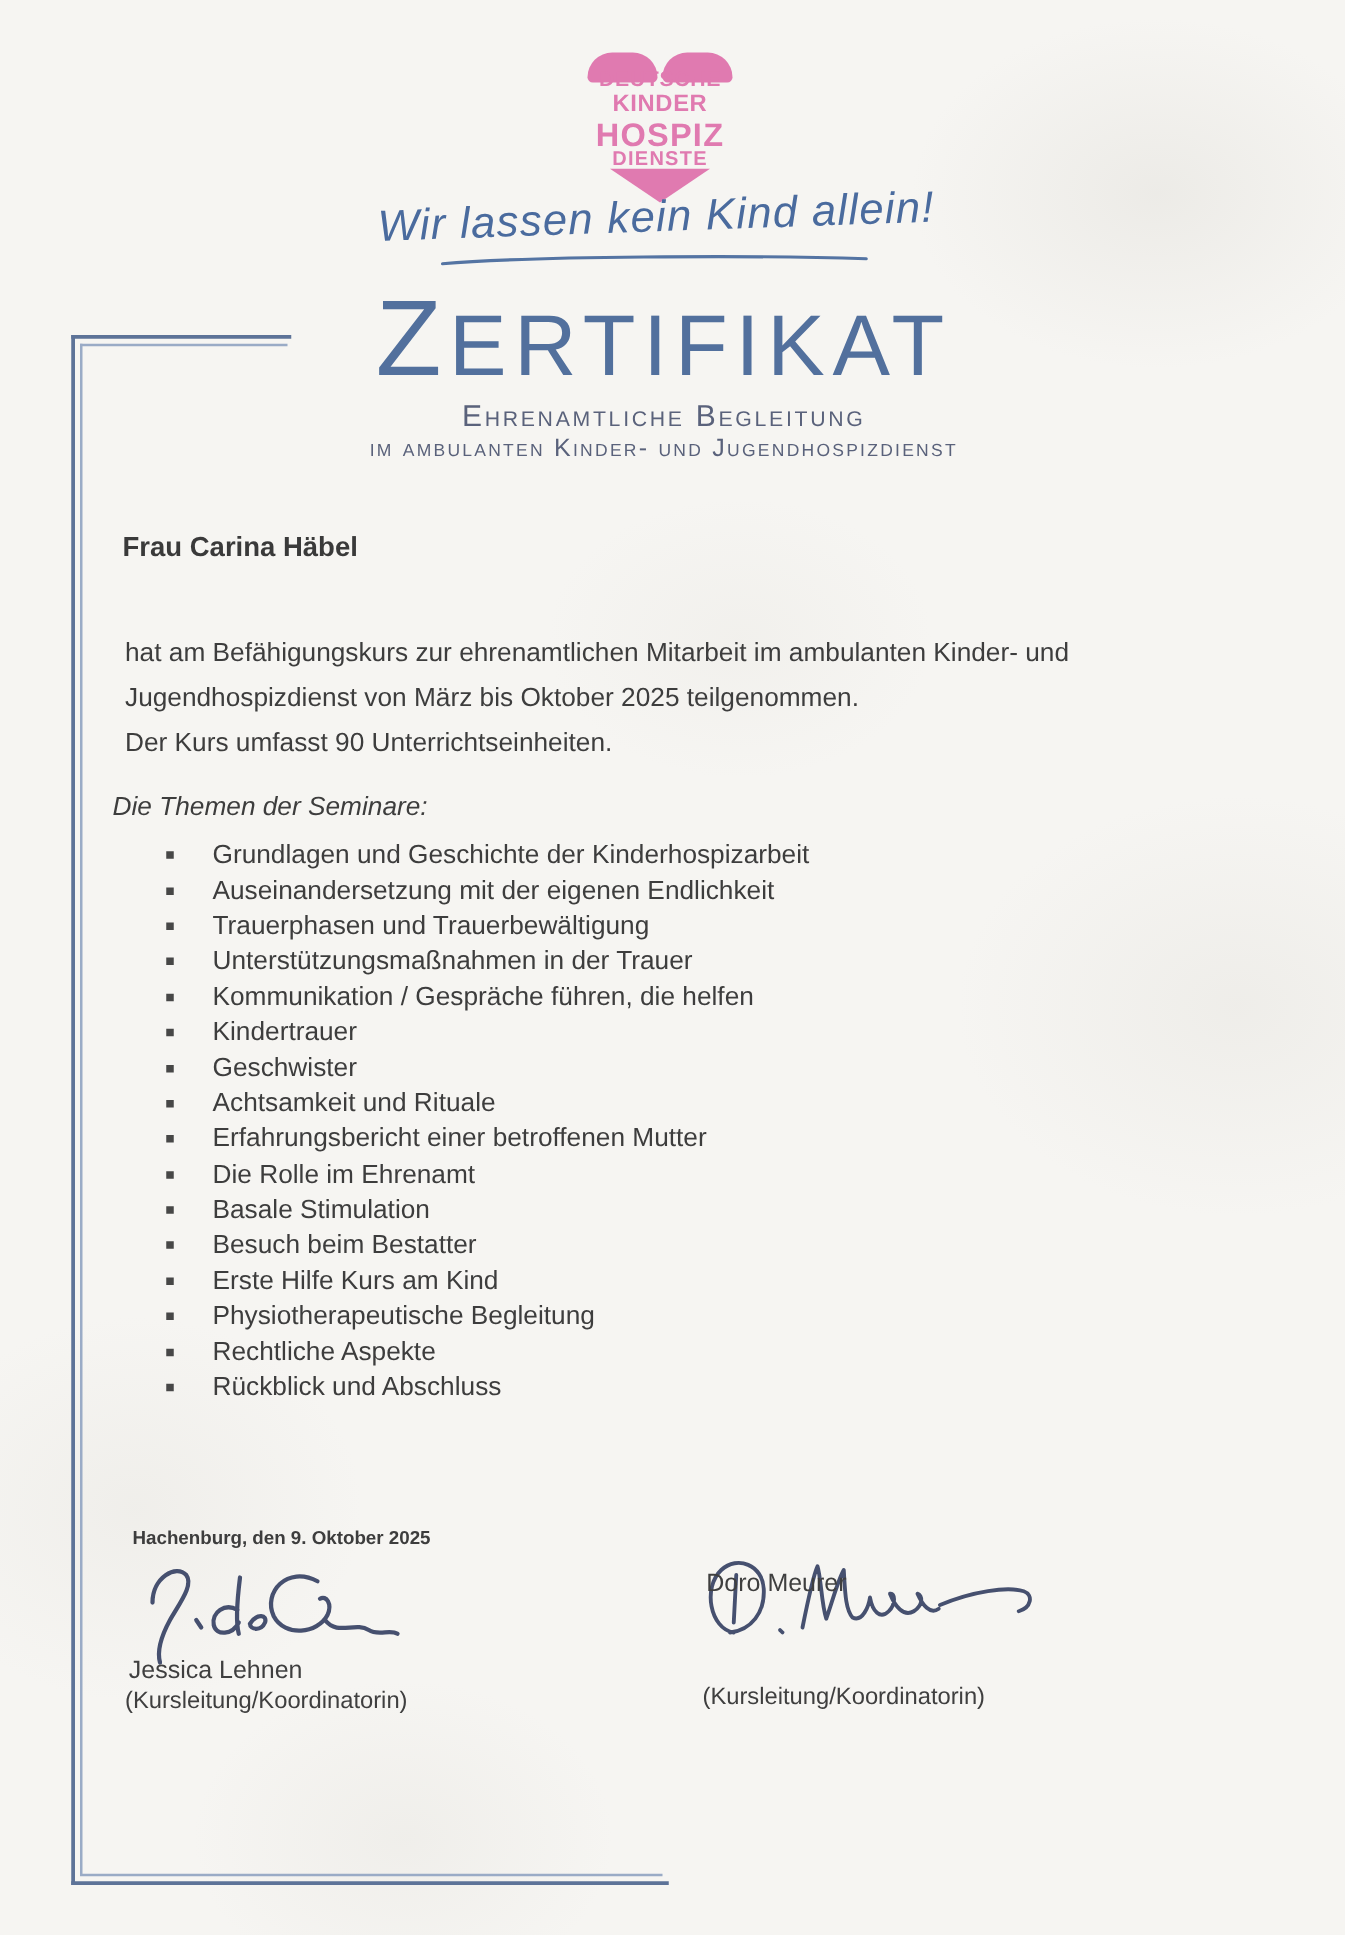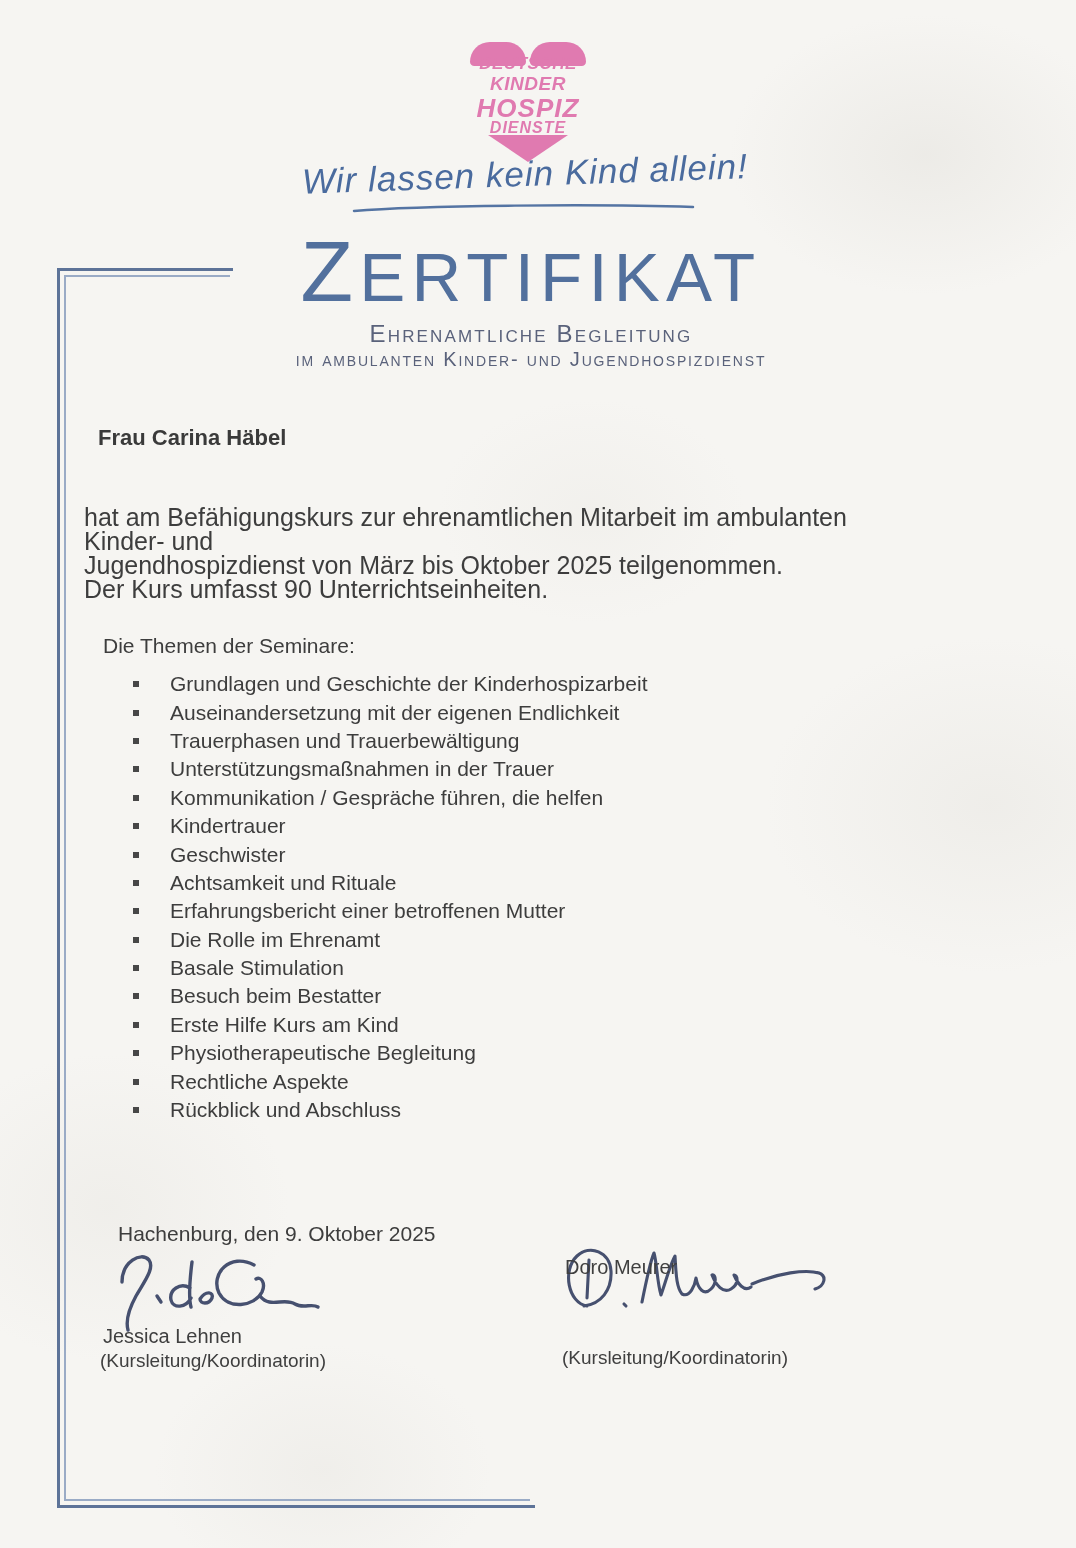--- a/index.html
+++ b/index.html
@@ -13,21 +13,21 @@
       radial-gradient(260px 220px at 10% 78%, rgba(225,223,217,.30), transparent 70%),
       radial-gradient(220px 160px at 55% 33%, rgba(227,225,219,.24), transparent 70%),
       radial-gradient(240px 180px at 30% 95%, rgba(223,221,215,.28), transparent 70%),
       #f6f5f2;
   }
 
   
   .logo { position:absolute; left:463px; top:42px; width:130px; text-align:center; }
   .lobe { position:absolute; top:0; width:56px; height:24px; border-radius:28px 28px 6px 6px; background:#e07ab0; }
   .lobe-l { left:7px; }  .lobe-r { right:7px; }
-  .logo-text { position:relative; padding-top:14px; color:#e07ab0; font-weight:bold;font-style:italic; }
+  .logo-text { position:relative; padding-top:14px; color:#e07ab0; font-weight:bold; }
   .logo-l1 { font-size:17px; line-height:16px; letter-spacing:.5px; }
   .logo-l2 { font-size:19px; line-height:24px; letter-spacing:.5px; }
   .logo-l3 { font-size:26px; line-height:24px; letter-spacing:1px;text-align:center; }
   .logo-l4 { font-size:16px; line-height:16px; letter-spacing:1px; }
   .logo-point { width:0; height:0; margin:-1px auto 0;
     border-left:40px solid transparent; border-right:40px solid transparent;
     border-top:27px solid #e07ab0; }
 
   
   .tagline { position:absolute; left:0; top:154px; width:1050px; text-align:center;
@@ -49,29 +49,29 @@
   .title { position:absolute; left:0; top:228px; width:1062px; text-align:center;
     font-size:69px; line-height:86px; color:#52709d; letter-spacing:.09em; }
   .title::first-letter { font-size:86px; }
   .subtitle { position:absolute; left:0; width:1062px; text-align:center;
     font-variant:small-caps; color:#5a627b; letter-spacing:.09em; }
   .subtitle-1 { top:320px; font-size:24px; }
   .subtitle-2 { top:348px; font-size:20px; }
 
   
   .recipient { position:absolute; left:98px; top:425px; font-size:22px; font-weight:bold; color:#3a3a3a; }
-  .paragraph { position:absolute; left:84px; top:505px; width:790px; font-size:25px;
-    line-height:24px; color:#3d3d3d; white-space:pre-line; }
-  .topics-heading { position:absolute; left:103px; top:634px; font-size:21px; color:#3d3d3d; }
+  .paragraph { position:absolute; left:100px; top:505px; width:790px; font-size:21px;
+    line-height:36px; color:#3d3d3d; white-space:pre-line; }
+  .topics-heading { position:absolute; left:90px; top:634px; font-size:21px; color:#3d3d3d;font-style:italic; }
   .topics { position:absolute; left:133px; top:670px; list-style:none; }
   .topics li { display:flex; align-items:center; height:28.4px; font-size:21px; color:#3d3d3d;text-align:right; }
   .topics li::before { content:""; width:6px; height:6px; background:#474747; margin-right:31px; flex:0 0 auto; }
 
   
-  .date-line { position:absolute; left:118px; top:1222px; font-size:21px; color:#3d3d3d; }
+  .date-line { position:absolute; left:106px; top:1222px; font-size:15px; color:#3d3d3d;font-weight:bold; }
   .sig-svg { position:absolute; }
   .sig-left  { left:100px; top:1246px; }
   .sig-right { left:556px; top:1240px; }
   .sig-name { position:absolute; font-size:20px; color:#3f3f3f; }
   .sig-role { position:absolute; font-size:19px; color:#3f3f3f; }
   .name-left  { left:103px; top:1325px; }
   .role-left  { left:100px; top:1350px; }
   .name-right { left:565px; top:1256px; }
   .role-right { left:562px; top:1347px; }
 </style>

